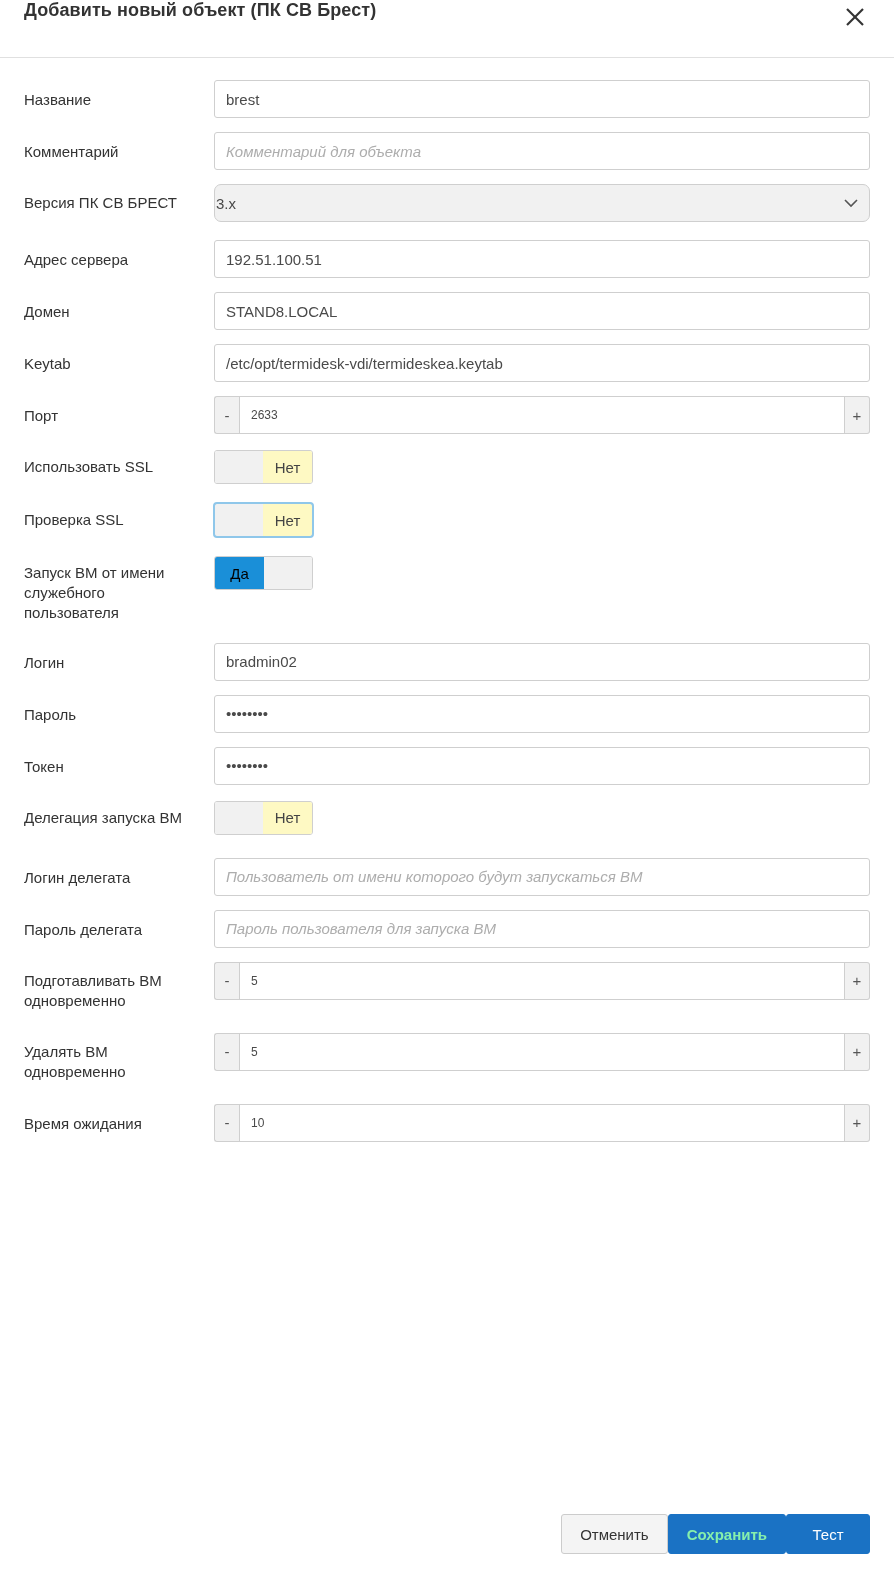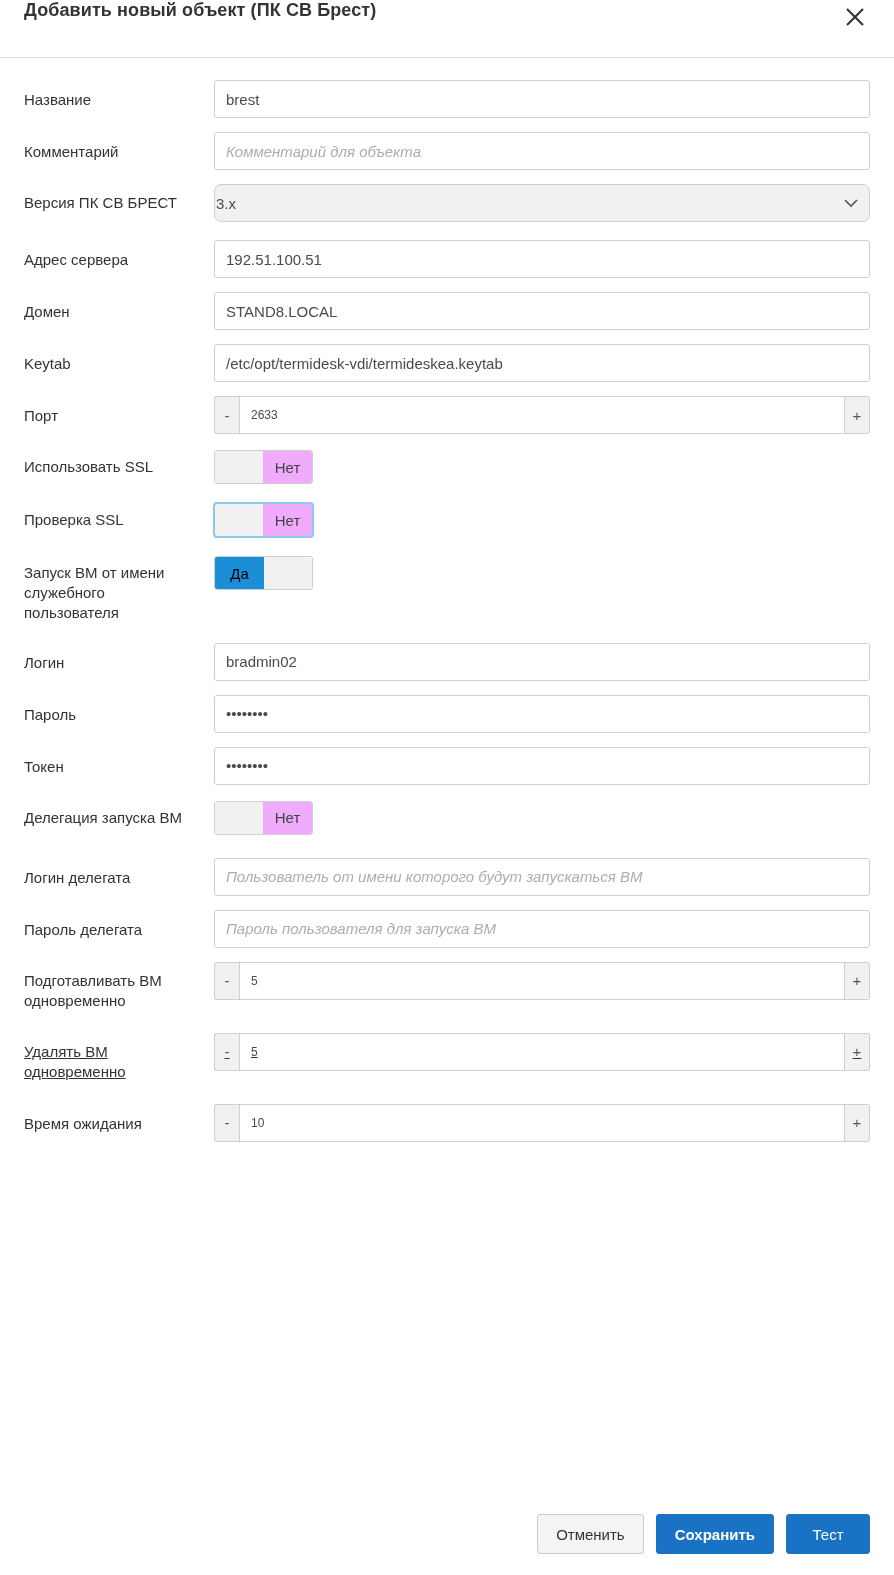--- a/index.html
+++ b/index.html
@@ -167,21 +167,21 @@
     flex: 0 0 48px;
     background: #f1f1f1;
   }
   .toggle .state {
     flex: 1 1 auto;
     display: flex;
     align-items: center;
     justify-content: center;
     font-size: 15px;
     color: #444;
-    background: #f0abfc;
+    background: #fef9c3;
   }
   .toggle.on .knob {
     order: 2;
     background: #f1f1f1;
   }
   .toggle.on .state {
     order: 1;
     background: #1a8fd8;
     color: #000000;
     font-weight: normal;
@@ -195,42 +195,41 @@
   .dialog-footer {
     position: absolute;
     left: 0;
     right: 0;
     bottom: 0;
     height: 82px;
     display: flex;
     align-items: center;
     justify-content: flex-end;
     padding: 0 24px;
-    gap: 12px;
     background: #ffffff;
   }
   .btn {
     height: 40px;
     min-width: 84px;
     padding: 0 18px;
     font-size: 15px;
     border-radius: 3px;
     cursor: pointer;
     font-family: "Liberation Sans", sans-serif;
     border: 1px solid transparent;
   }
   .btn-default {
     background: #f4f4f4;
     border-color: #cccccc;
     color: #333333;
   }
   .btn-primary {
     background: #1a72c4;
     border-color: #1a72c4;
-    color: #ffffff;
+    color: #86efac;
     font-weight: bold;
   }
   .btn-test {
     background: #1a72c4;
     border-color: #1a72c4;
     color: #ffffff;
   }
 </style>
 </head>
 <body>
@@ -388,21 +387,21 @@
     <div class="form-label" style="padding-top:9px;">Подготавливать ВМ одновременно</div>
     <div class="form-control">
       <div class="stepper">
         <button class="step-btn step-minus">-</button>
         <input type="text" value="5" style="">
         <button class="step-btn step-plus">+</button>
       </div>
     </div>
   </div>
 
-  <div class="form-row" style="margin-bottom:22px;text-decoration:underline;">
+  <div class="form-row" style="margin-bottom:22px;">
     <div class="form-label" style="padding-top:9px;">Удалять ВМ одновременно</div>
     <div class="form-control">
       <div class="stepper">
         <button class="step-btn step-minus">-</button>
         <input type="text" value="5" style="">
         <button class="step-btn step-plus">+</button>
       </div>
     </div>
   </div>
 

